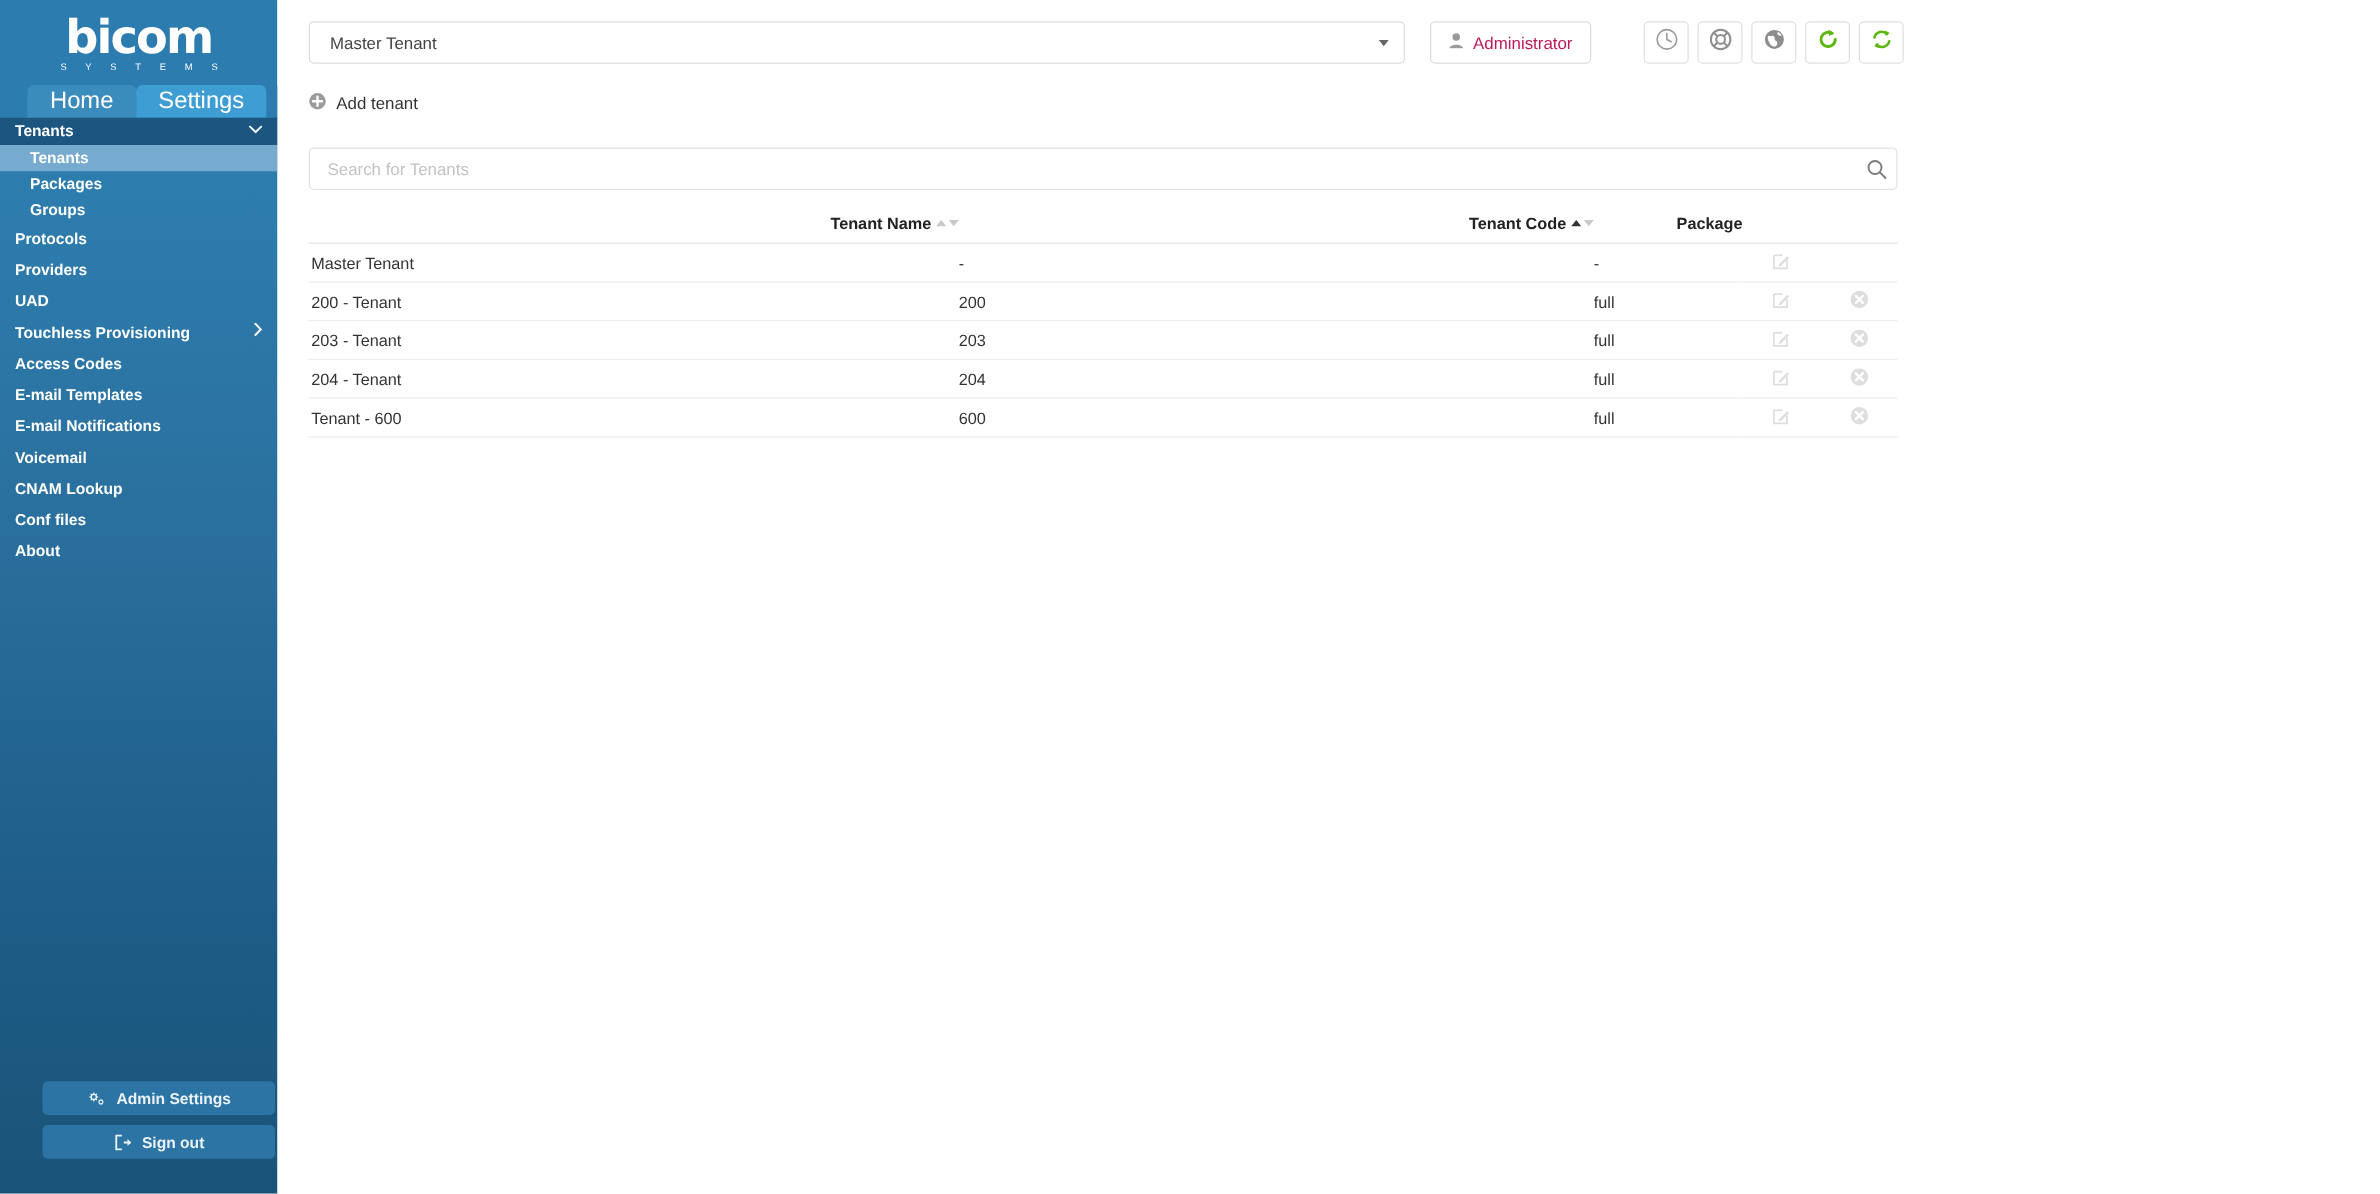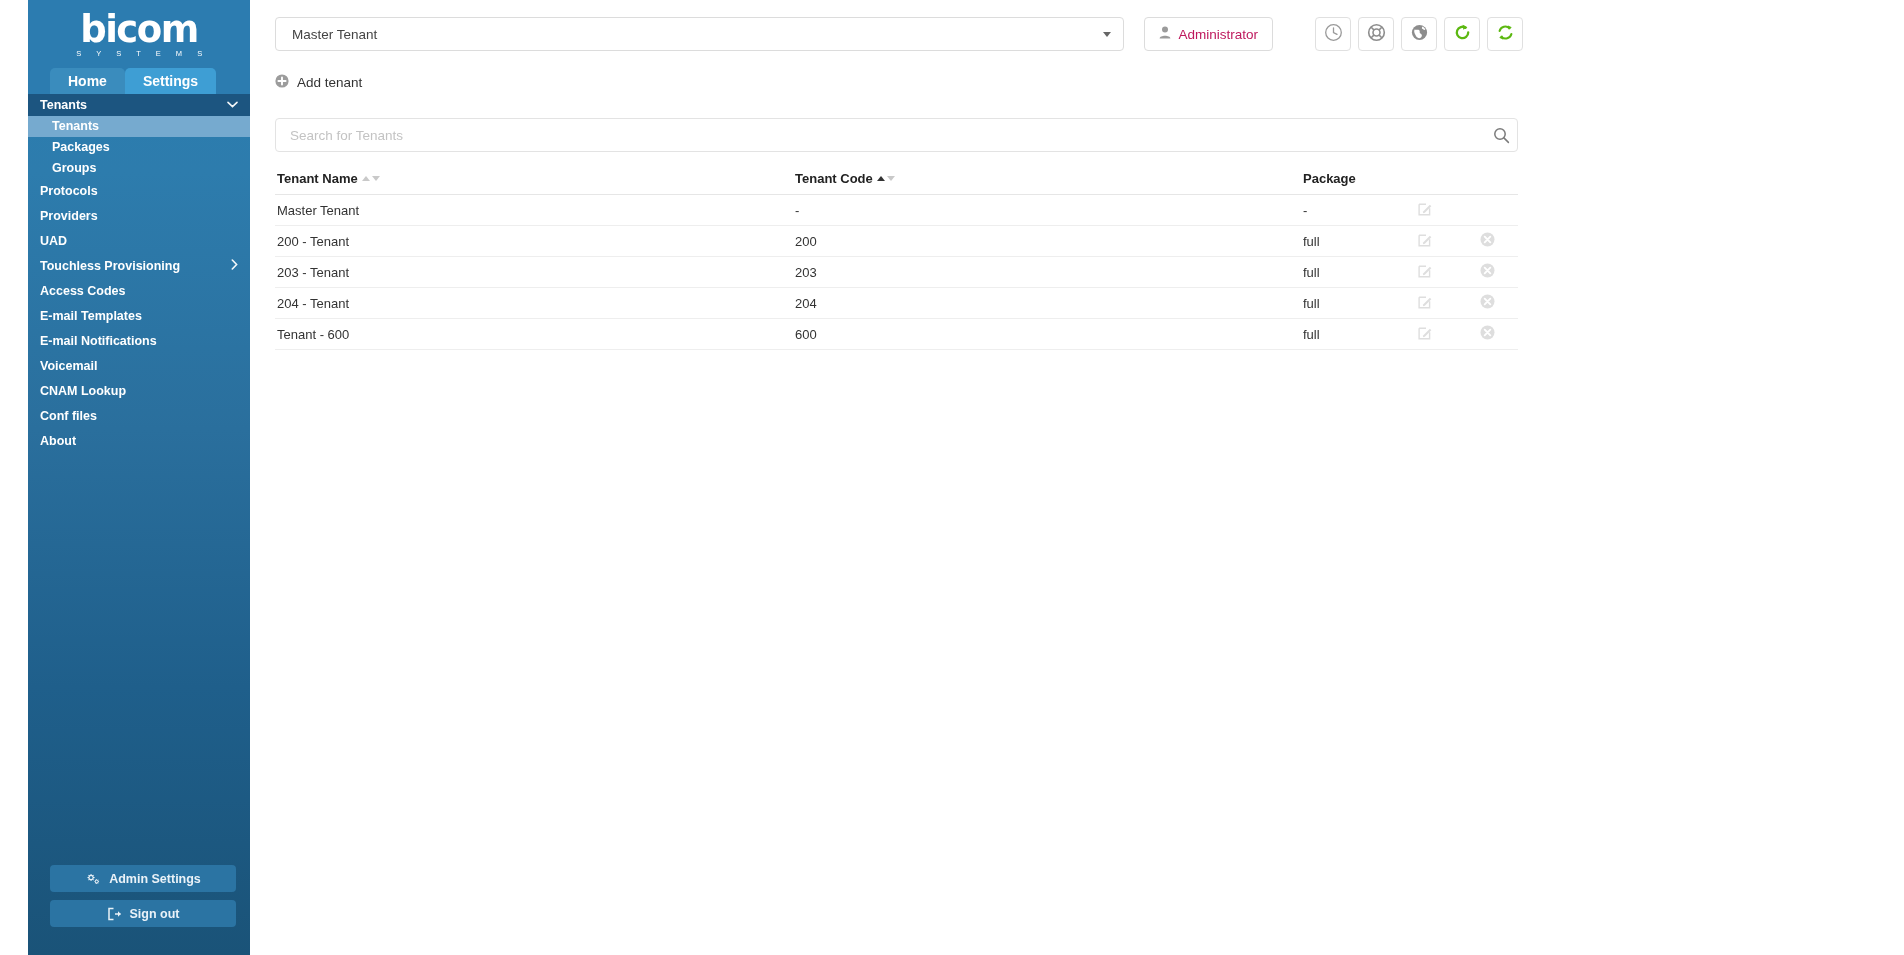--- a/index.html
+++ b/index.html
@@ -2,21 +2,21 @@
 <html><head>
 <meta charset="utf-8">
 <style>
   * { box-sizing: border-box; margin: 0; padding: 0; }
   html, body {
     width: 1904px; height: 955px;
     font-family: "Liberation Sans", sans-serif;
     background: #ffffff;
     overflow: hidden;
   }
-  .app { display: flex; width: 1543px; height: 955px; position: relative; padding-left: 28px; }
+  .app { display: flex; width: 1543px; height: 955px; position: relative; }
 
   
   .sidebar {
     width: 222px; height: 955px; flex: 0 0 222px;
     background: linear-gradient(180deg, #2a7db0 0%, #2d7cad 18%, #2a6f9d 45%, #1f5f8b 72%, #1a5378 100%);
     position: relative;
     color: #fff;
   }
   .logo-area {
     height: 68px;
@@ -35,21 +35,21 @@
   }
 
   .tabs {
     height: 26px; background: #2c7cb0;
     display: flex; align-items: flex-end; padding-left: 22px;
     position: relative;
   }
   .tab {
     height: 26px; line-height: 26px;
     padding: 0 18px;
-    font-size: 14px; font-weight: 700; color: #ffffff;
+    font-size: 19px; font-weight: 400; color: #ffffff;
     border-radius: 5px 5px 0 0;
     cursor: pointer;
     background: #3a8cbd;
   }
   .tab.active { background: #3e9ed4; }
 
   .sb-group-header {
     background: #1c5580;
     height: 22px; line-height: 22px;
     padding: 0 12px 0 12px;
@@ -67,21 +67,21 @@
   .sb-item {
     height: 25px; line-height: 25px;
     padding-left: 12px; padding-right: 12px;
     font-size: 12.5px; font-weight: 700; color: #ffffff;
     cursor: pointer;
     display: flex; align-items: center; justify-content: space-between;
   }
   .chev { font-size: 10px; opacity: 0.95; }
 
   .sb-bottom {
-    position: absolute; left: 4px; bottom: 10px; width: 222px;
+    position: absolute; left: 16px; bottom: 10px; width: 222px;
     padding: 0 18px;
   }
   .sb-btn {
     height: 27px; border-radius: 4px;
     background: #2b74a3;
     display: flex; align-items: center; justify-content: center;
     gap: 8px;
     font-size: 12.5px; font-weight: 700; color: #eaf2f8;
     margin-bottom: 8px; cursor: pointer;
   }
@@ -156,21 +156,21 @@
   .search-input::placeholder { color: #c3c3c3; }
   .search-icon-btn {
     position: absolute; right: 8px; top: 0; height: 34px;
     display: flex; align-items: center; cursor: pointer;
   }
 
   
   .tablewrap { margin: 19px 25px 0 25px; }
   table { width: 100%; border-collapse: collapse; table-layout: fixed; }
   thead th {
-    text-align: left;
+    text-align: right;
     font-size: 13px; font-weight: 700; color: #222;
     padding: 0 0 8px 0;
     border-bottom: 1px solid #e6e6e6;
     vertical-align: bottom;
   }
   .th-inner { display: inline-flex; align-items: center; gap: 4px; cursor: pointer; }
   .sort-arrows { display: inline-flex; align-items: center; gap: 2px; }
   .arr-up {
     width: 0; height: 0;
     border-left: 4px solid transparent;

